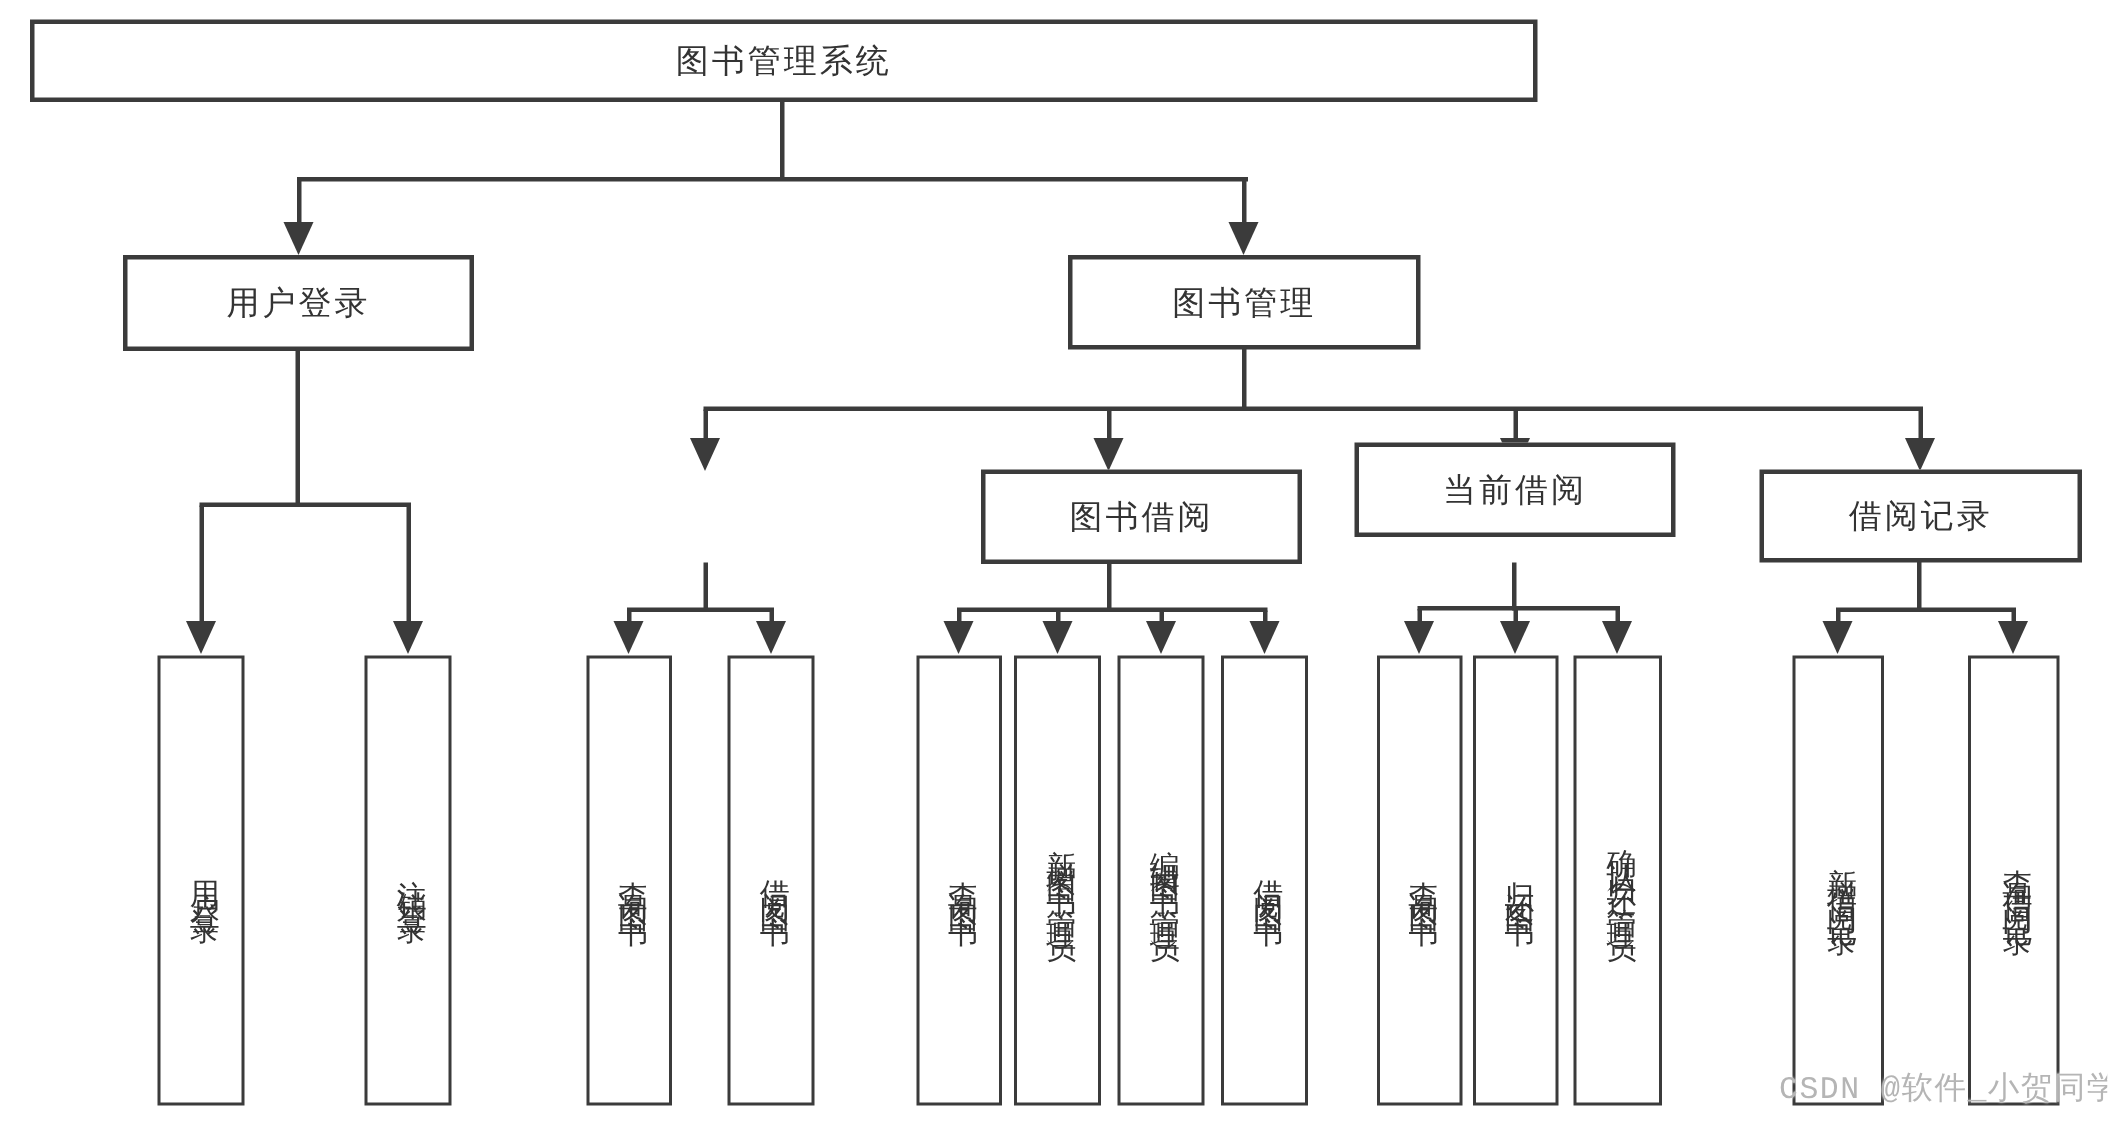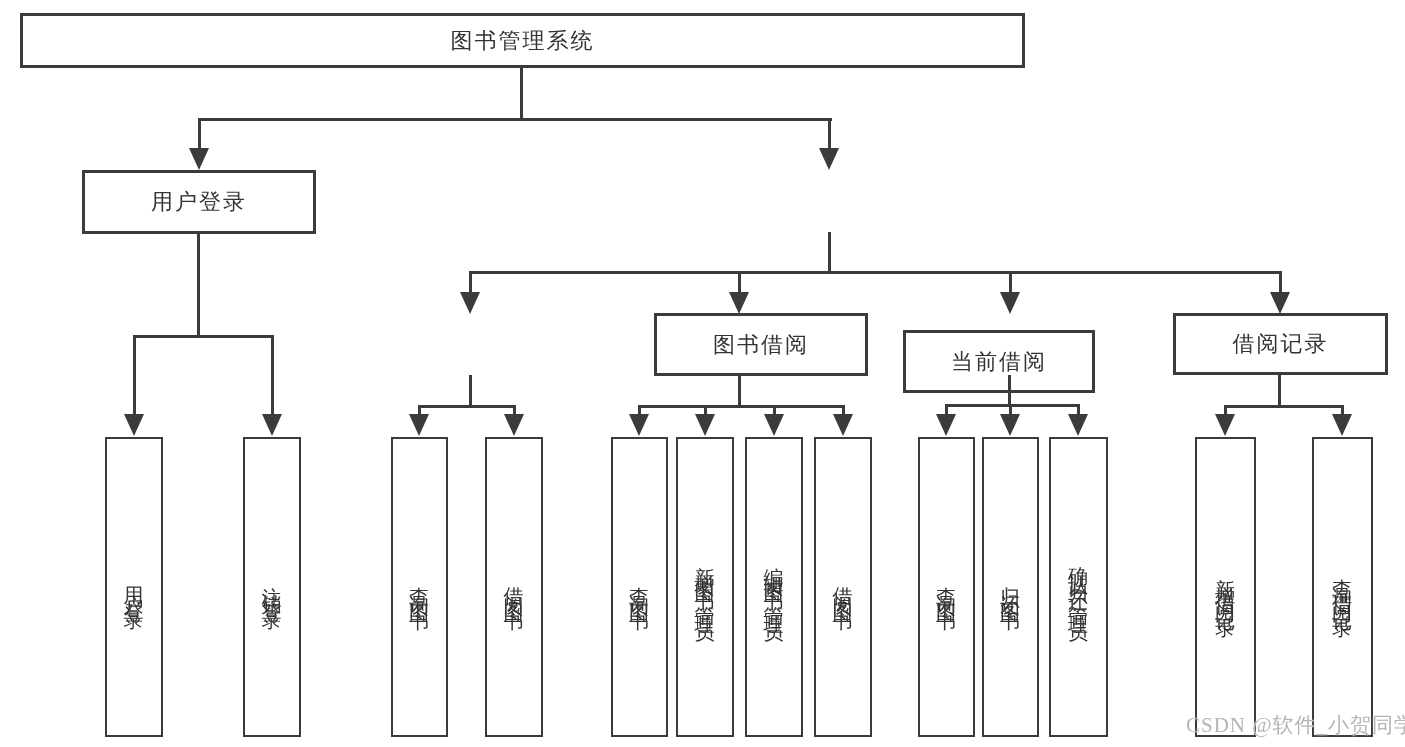--- a/index.html
+++ b/index.html
@@ -5,21 +5,21 @@
   :root{
     --line:#3b3b3b;
     --text:#333333;
     --bg:#ffffff;
     --watermark:#b5b5b5;
   }
   html,body{margin:0;padding:0;background:var(--bg);}
   #stage{
     position:relative;width:1405px;height:747px;overflow:hidden;
     background:var(--bg);
-    font-family:Liberation Serif, serif;
+    font-family:Liberation Mono, monospace;
     color:var(--text);
   }
   .box{
     position:absolute;box-sizing:border-box;background:#fff;
     border:3px solid var(--line);
     display:flex;align-items:center;justify-content:center;
   }
   .box.h span{font-size:22px;letter-spacing:2px;white-space:nowrap;}
   .box.v{border-width:2px;}
   .box.v span{
@@ -53,37 +53,40 @@
   </div>
 
   <div class="vline" style="left:520px;top:66px;height:54px"></div>
   <div class="hline" style="left:198px;top:118px;width:634px"></div>
   <div class="arrow" style="left:189px;top:120px;height:50px"></div>
   <div class="arrow" style="left:819px;top:120px;height:50px"></div>
 
   <div class="box h" style="left:82px;top:170px;width:234px;height:64px">
     <span>用户登录</span>
   </div>
+  <div class="box h" style="left:712px;top:170px;width:235px;height:63px">
+    <span>图书管理</span>
+  </div>
 
   <div class="vline" style="left:197px;top:232px;height:106px"></div>
   <div class="hline" style="left:133px;top:335px;width:141px"></div>
   <div class="arrow" style="left:124px;top:337px;height:99px"></div>
   <div class="arrow" style="left:262px;top:337px;height:99px"></div>
 
   <div class="vline" style="left:828px;top:232px;height:42px"></div>
   <div class="hline" style="left:469px;top:271px;width:813px"></div>
   <div class="arrow" style="left:460px;top:273px;height:41px"></div>
   <div class="arrow" style="left:729px;top:273px;height:41px"></div>
   <div class="arrow" style="left:1000px;top:273px;height:41px"></div>
   <div class="arrow" style="left:1270px;top:273px;height:41px"></div>
 
   <div class="box h" style="left:654px;top:313px;width:214px;height:63px">
     <span>图书借阅</span>
   </div>
-  <div class="box h" style="left:903px;top:330px;width:192px;height:63px">
+  <div class="box h" style="left:903px;top:295px;width:214px;height:63px">
     <span>当前借阅</span>
   </div>
   <div class="box h" style="left:1173px;top:313px;width:215px;height:62px">
     <span>借阅记录</span>
   </div>
 
   <div class="vline" style="left:469px;top:375px;height:33px"></div>
   <div class="hline" style="left:418px;top:405px;width:98px"></div>
   <div class="arrow" style="left:409px;top:407px;height:29px"></div>
   <div class="arrow" style="left:504px;top:407px;height:29px"></div>

